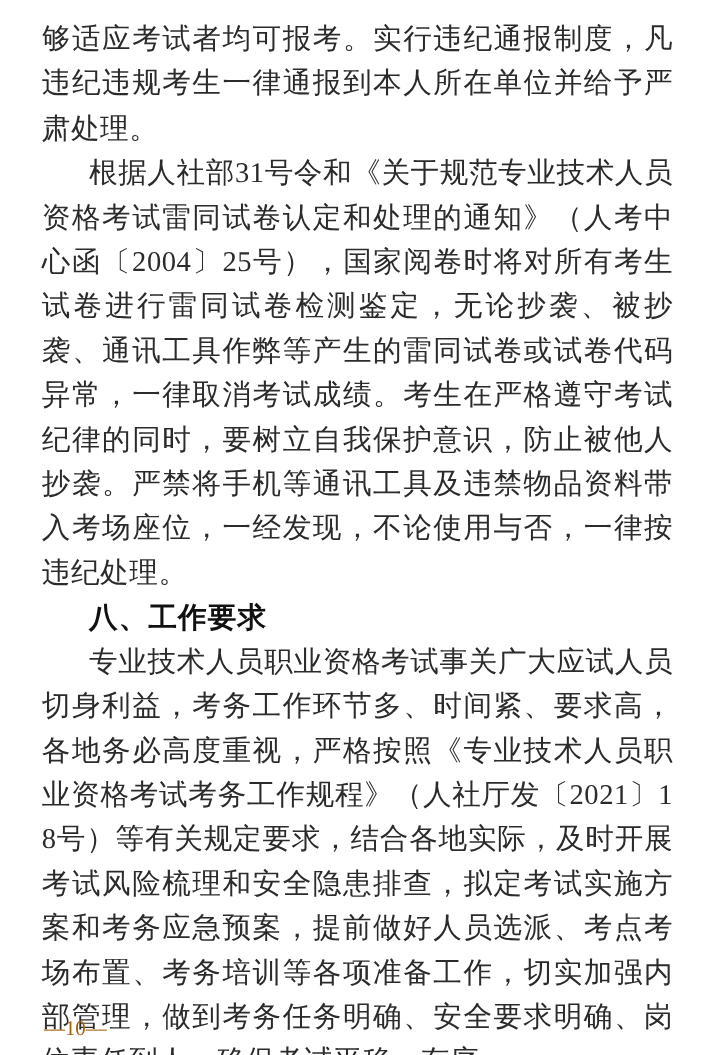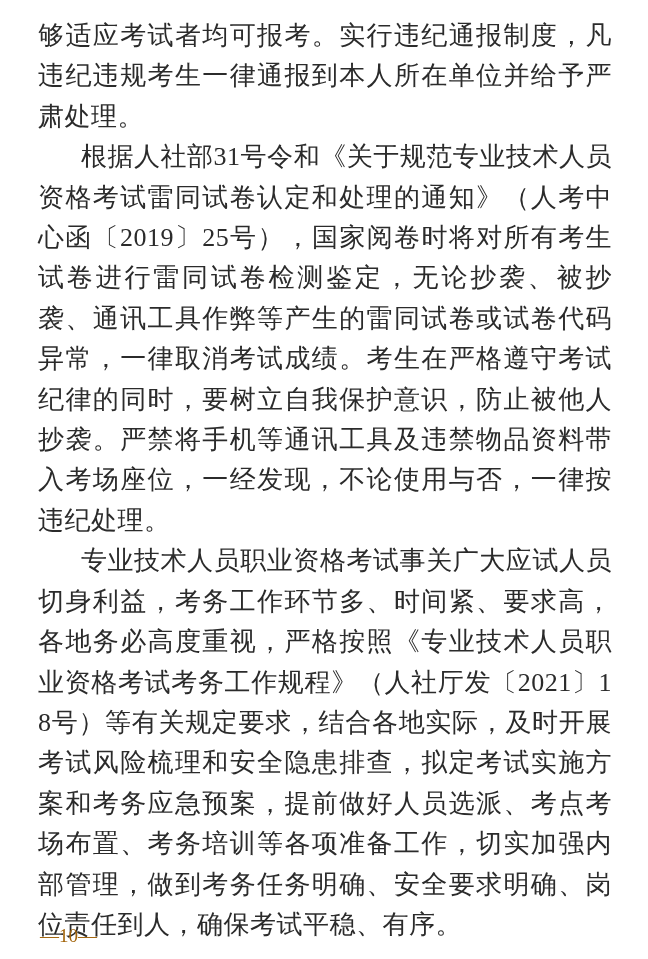--- a/index.html
+++ b/index.html
@@ -53,18 +53,19 @@
     color: #a16207;
     font-family: "Liberation Serif", serif;
   }
 </style>
 </head>
 <body>
 
 <div class="page">
   <div class="content">
     <p class="para">够适应考试者均可报考。实行违纪通报制度，凡违纪违规考生一律通报到本人所在单位并给予严肃处理。</p>
-    <p class="para indented">根据人社部31号令和《关于规范专业技术人员资格考试雷同试卷认定和处理的通知》（人考中心函〔2019〕25号），国家阅卷时将对所有考生试卷进行雷同试卷检测鉴定，无论抄袭、被抄袭、通讯工具作弊等产生的雷同试卷或试卷代码异常，一律取消考试成绩。考生在严格遵守考试纪律的同时，要树立自我保护意识，防止被他人抄袭。严禁将手机等通讯工具及违禁物品资料带入考场座位，一经发现，不论使用与否，一律按违纪处理。</p>
+    <p class="para indented">根据人社部31号令和《关于规范专业技术人员资格考试雷同试卷认定和处理的通知》（人考中心函〔2004〕25号），国家阅卷时将对所有考生试卷进行雷同试卷检测鉴定，无论抄袭、被抄袭、通讯工具作弊等产生的雷同试卷或试卷代码异常，一律取消考试成绩。考生在严格遵守考试纪律的同时，要树立自我保护意识，防止被他人抄袭。严禁将手机等通讯工具及违禁物品资料带入考场座位，一经发现，不论使用与否，一律按违纪处理。</p>
+    <h2 class="heading">八、工作要求</h2>
     <p class="para indented">专业技术人员职业资格考试事关广大应试人员切身利益，考务工作环节多、时间紧、要求高，各地务必高度重视，严格按照《专业技术人员职业资格考试考务工作规程》（人社厅发〔2021〕18号）等有关规定要求，结合各地实际，及时开展考试风险梳理和安全隐患排查，拟定考试实施方案和考务应急预案，提前做好人员选派、考点考场布置、考务培训等各项准备工作，切实加强内部管理，做到考务任务明确、安全要求明确、岗位责任到人，确保考试平稳、有序。</p>
 
   </div>
   <div class="footer">—10—</div>
 </div>
 
 </body></html>

